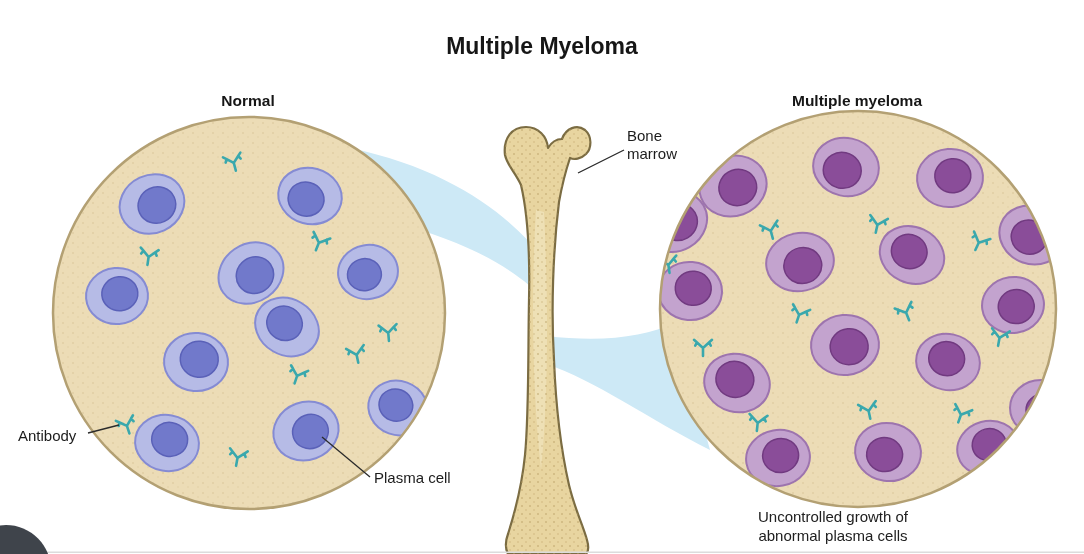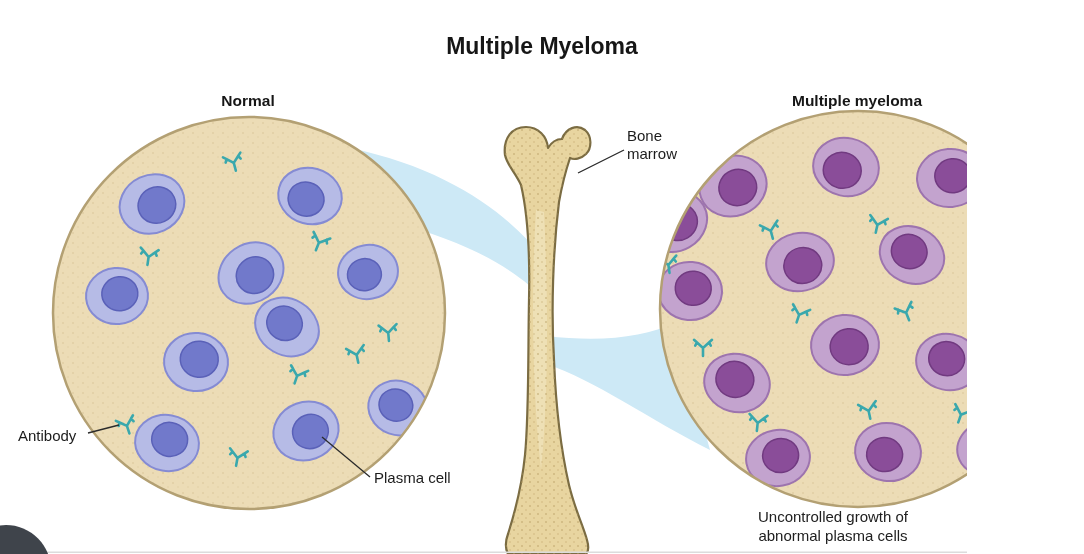--- a/index.html
+++ b/index.html
@@ -1,16 +1,16 @@
 <!DOCTYPE html>
 <html><head>
 <meta charset="utf-8">
 <style>
   html,body{margin:0;padding:0;background:#ffffff;}
-  .stage{position:relative;width:967px;height:554px;background:#ffffff;overflow:hidden;
+  .stage{position:relative;width:1084px;height:554px;background:#ffffff;overflow:hidden;
          font-family:"Liberation Sans",sans-serif;}
   svg text{font-family:"Liberation Sans",sans-serif;}
   .title-text{font-size:23px;font-weight:700;fill:#161616;}
   .panel-label{font-size:15.5px;font-weight:700;fill:#161616;}
   .label{font-size:15px;fill:#1c1c1c;}
   .caption{font-size:15px;fill:#202020;}
   .pointer{stroke:#2b2b2b;stroke-width:1.3;fill:none;}
 </style>
 </head>
 <body>

